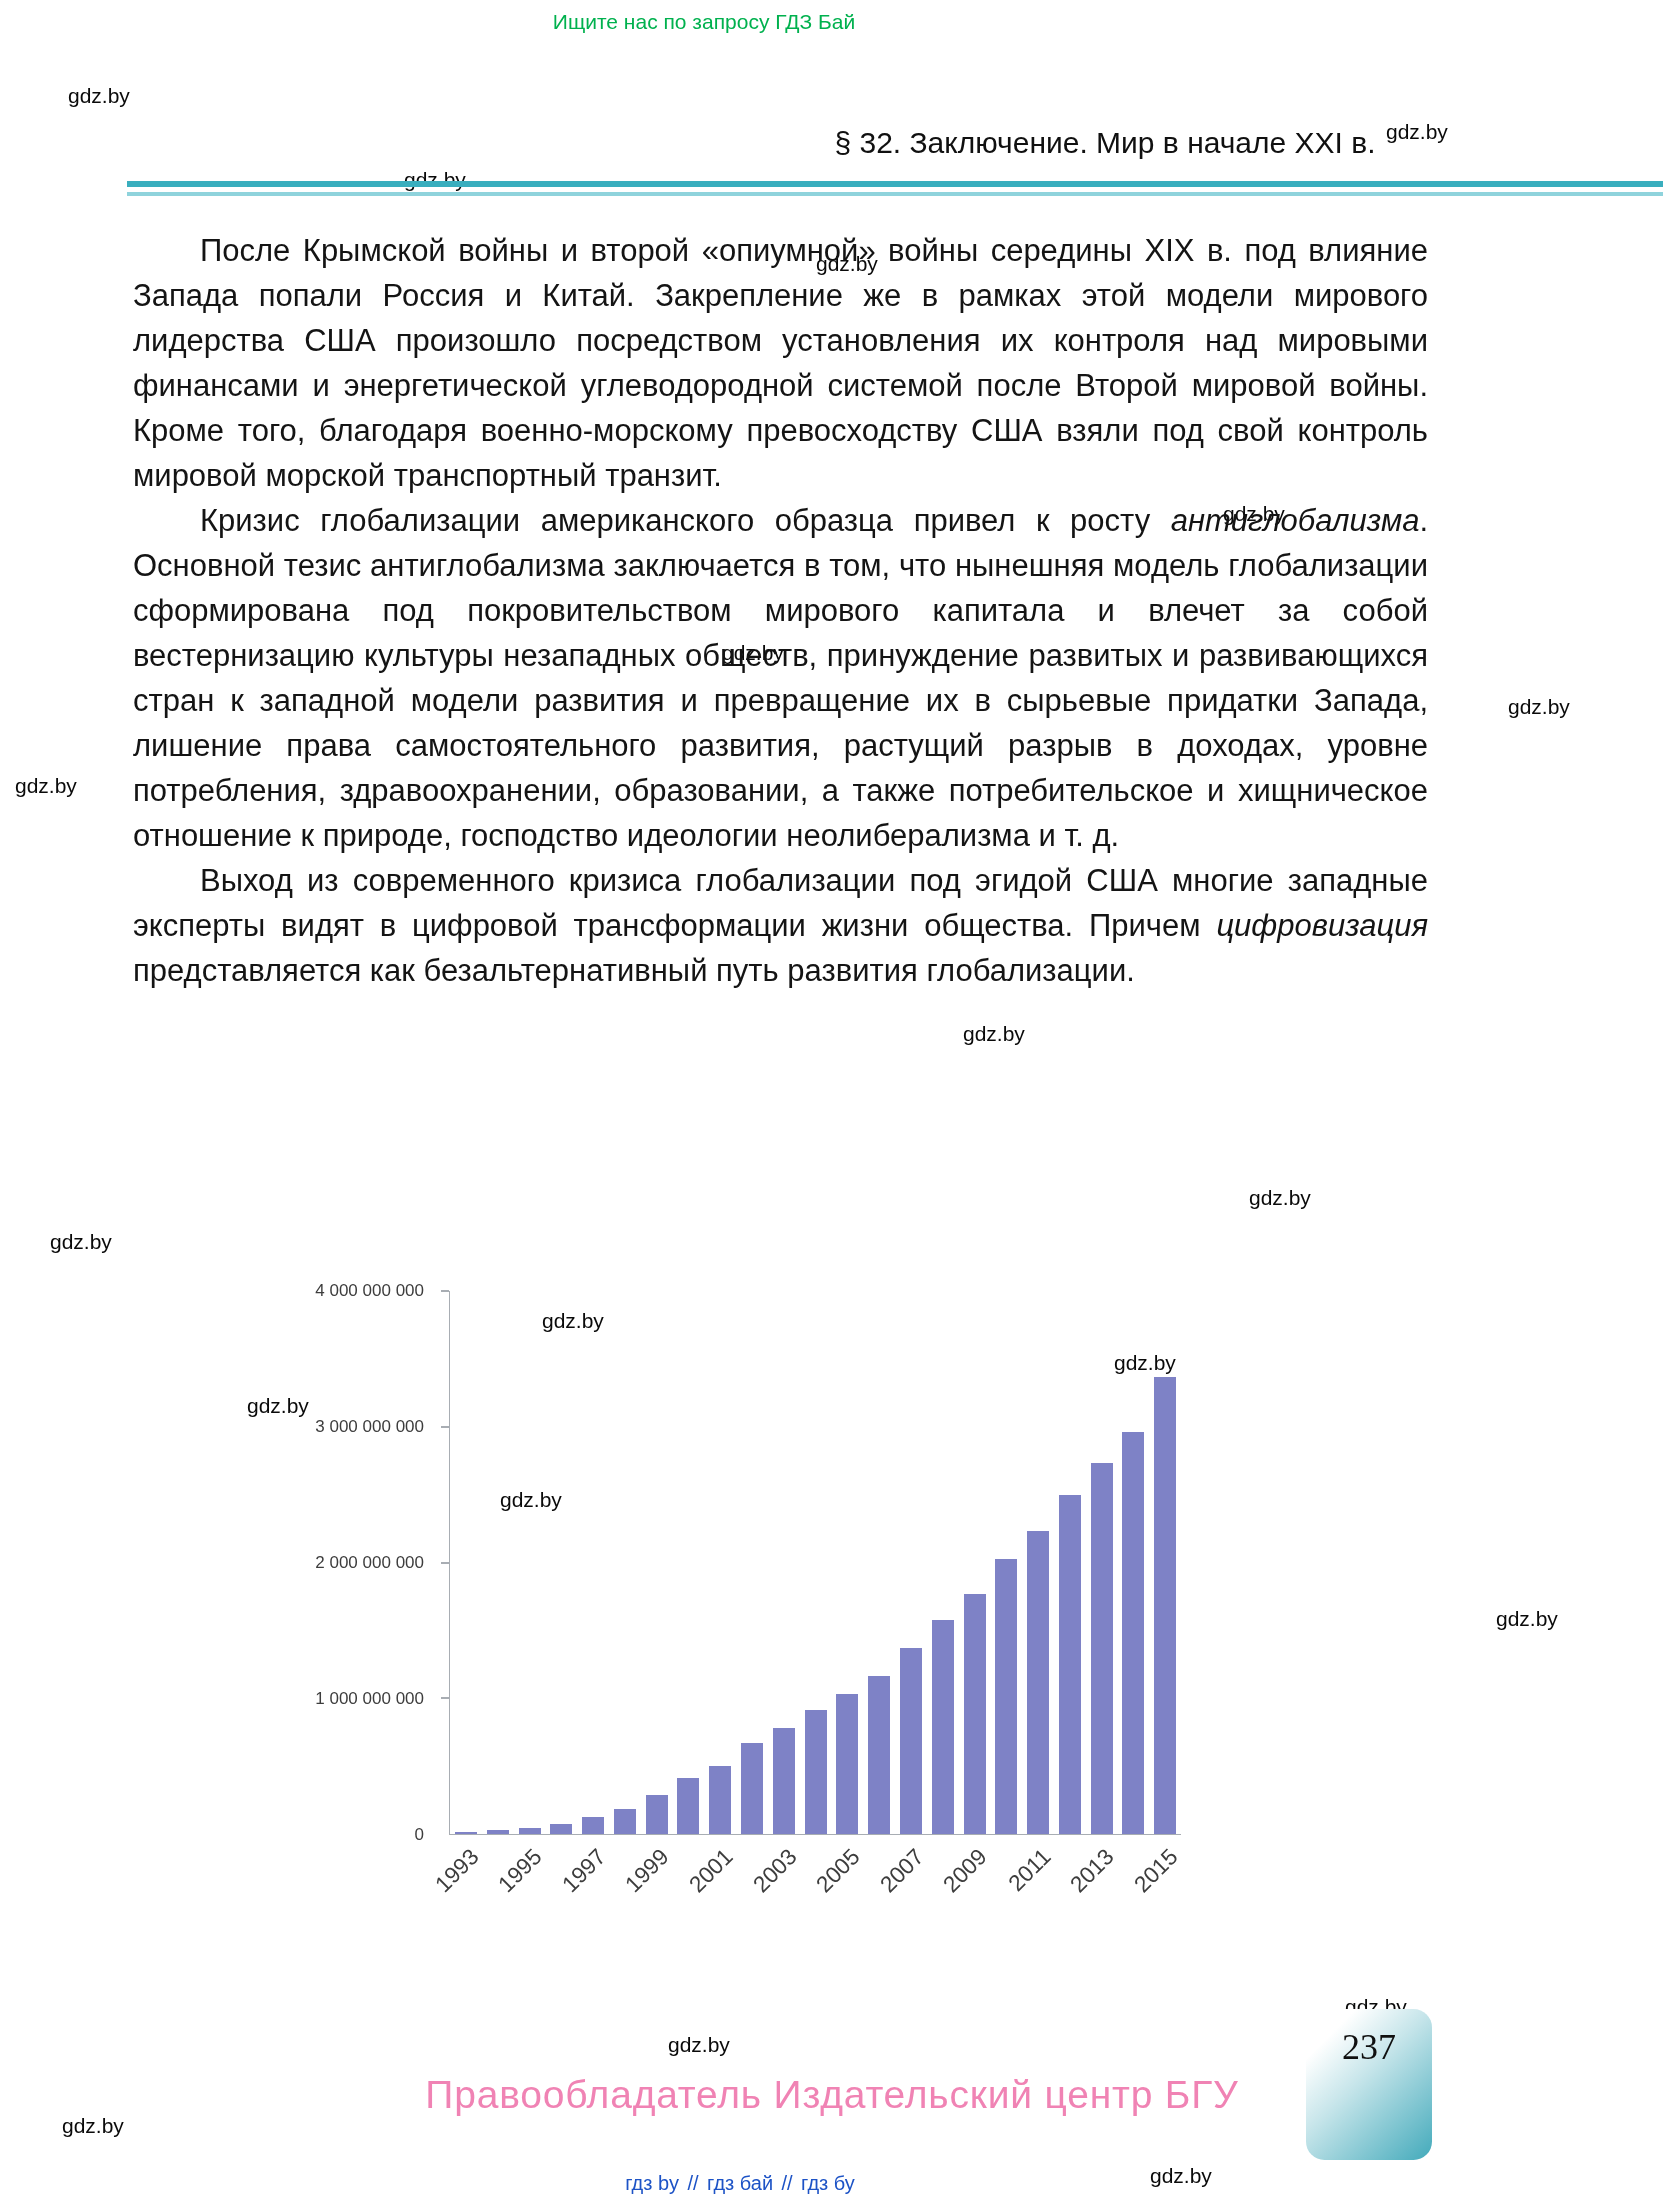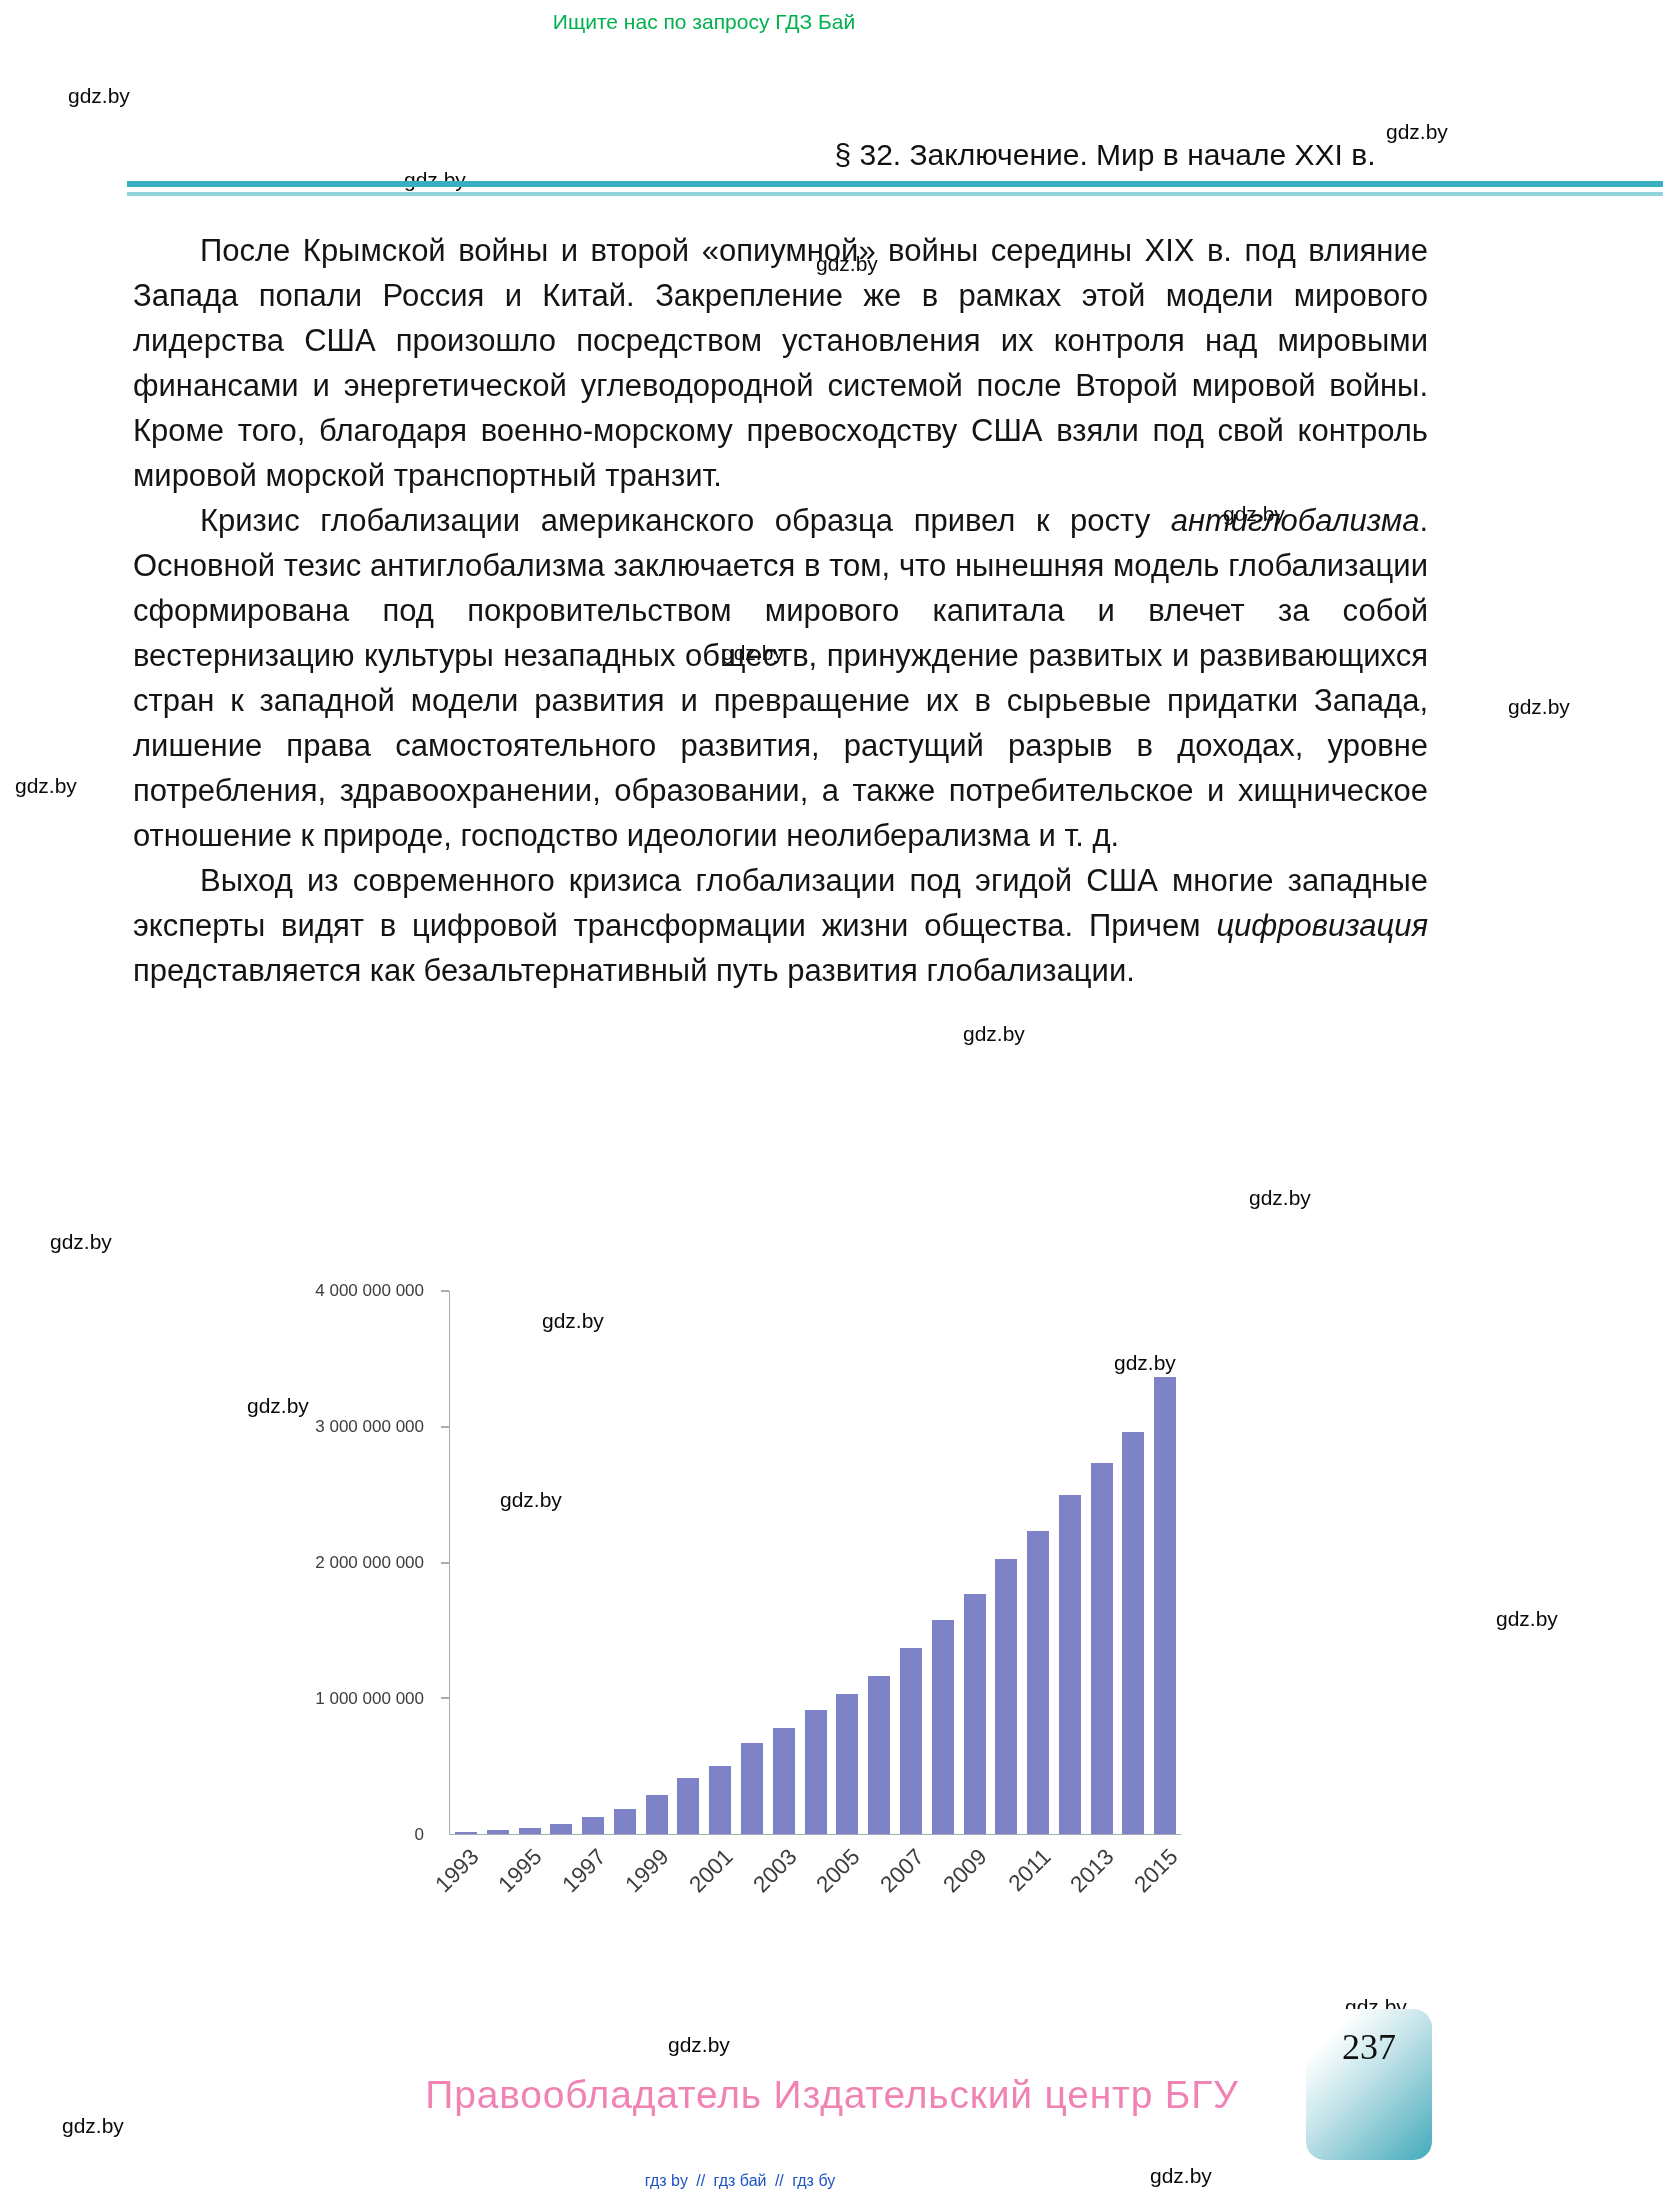--- a/index.html
+++ b/index.html
@@ -7,21 +7,21 @@
   body{width:1664px;height:2205px;position:relative;background:#ffffff;
        font-family:"Liberation Sans",sans-serif;color:#141414;overflow:hidden;}
 
   .top-banner{position:absolute;top:10px;left:0;width:1408px;text-align:center;
               font-size:21px;color:#00b14e;}
 
   .wm-layer{position:absolute;left:0;top:0;width:1664px;height:2205px;margin-top:36px;}
   .watermark{position:absolute;font-size:21px;color:#0a0a0a;white-space:nowrap;}
 
   .section-header{position:absolute;top:126px;left:778px;width:654px;text-align:center;
-                  font-size:30px;color:#101010;margin-top:12px;}
+                  font-size:30px;color:#101010;}
   .rule-top{position:absolute;left:127px;right:0;top:181px;height:5.9px;background:#39aebe;}
   .rule-bottom{position:absolute;left:127px;right:0;top:192px;height:4.2px;background:#8fd3dc;}
 
   .article{position:absolute;left:133px;top:228px;width:1295px;
            font-family:Liberation Sans, sans-serif;font-size:31px;line-height:45px;
            text-align:justify;color:#141414;}
   .article p{margin:0;text-indent:67px;}
   .article em{font-style:italic;}
 
   .chart{position:absolute;left:252px;top:1279px;width:1057px;height:738px;}
@@ -39,21 +39,21 @@
   .publisher{position:absolute;left:0;top:2073px;width:1664px;text-align:center;
              font-size:39px;color:#f083b4;letter-spacing:0.8px;}
 
   .page-badge{position:absolute;left:1306px;top:2009px;width:126px;height:151px;
               border-radius:18.4px;
               background:linear-gradient(135deg,#ffffff 0%,#ffffff 18%,#c6e5ea 45%,#43aabb 100%);}
   .page-number{position:absolute;left:0;top:17px;width:100%;text-align:center;
                font-family:"Liberation Serif",serif;font-size:36px;color:#101010;}
 
   .footer{position:absolute;left:0;top:2172px;width:1480px;text-align:center;
-          font-size:16px;color:#1d53c6;}
+          font-size:20px;color:#1d53c6;}
   .footer .sep{padding:0 8.4px;}
 </style>
 </head>
 <body>
 
 <div class="top-banner">Ищите нас по запросу ГДЗ Бай</div>
 
 <div class="wm-layer">
     <span class="watermark" style="left: 68px; top: 48px;">gdz.by</span>
     <span class="watermark" style="left: 1386px; top: 84px;">gdz.by</span>

